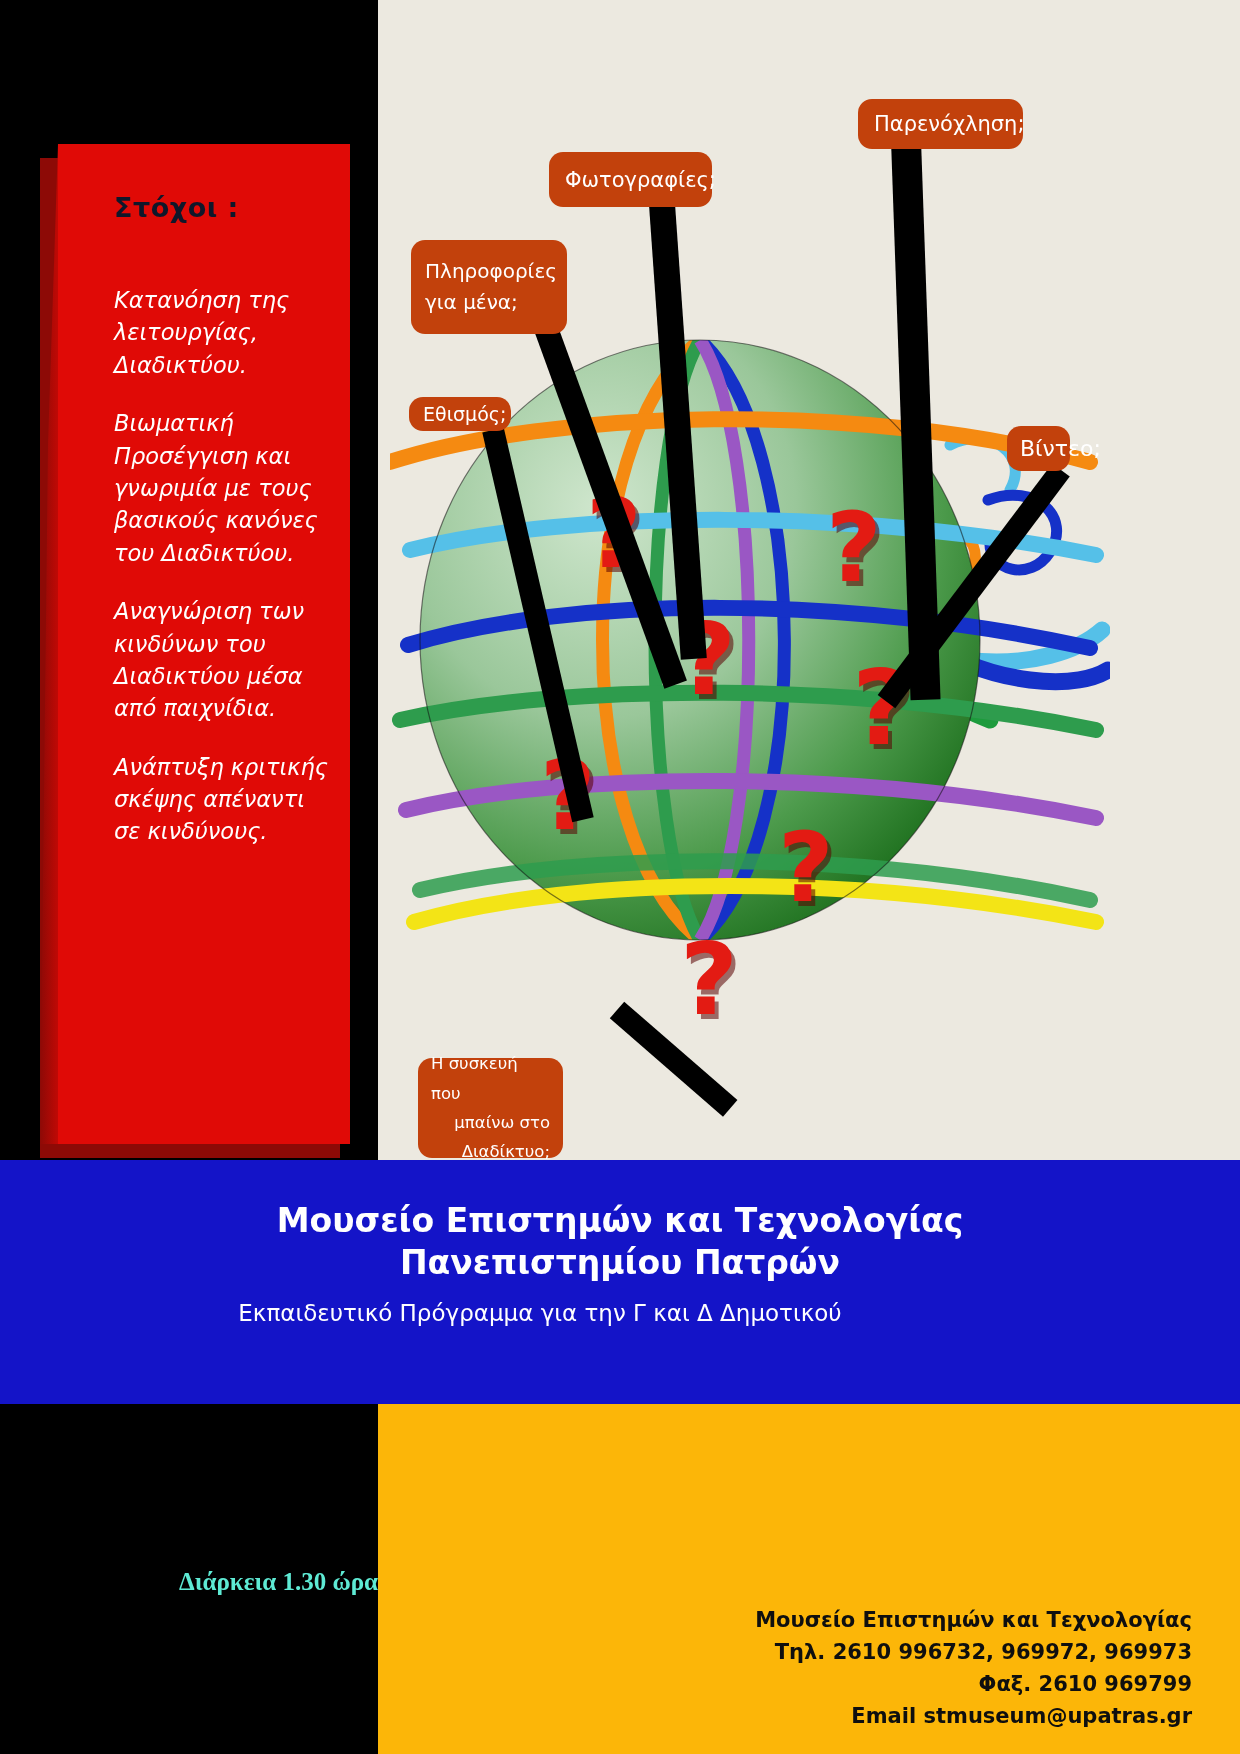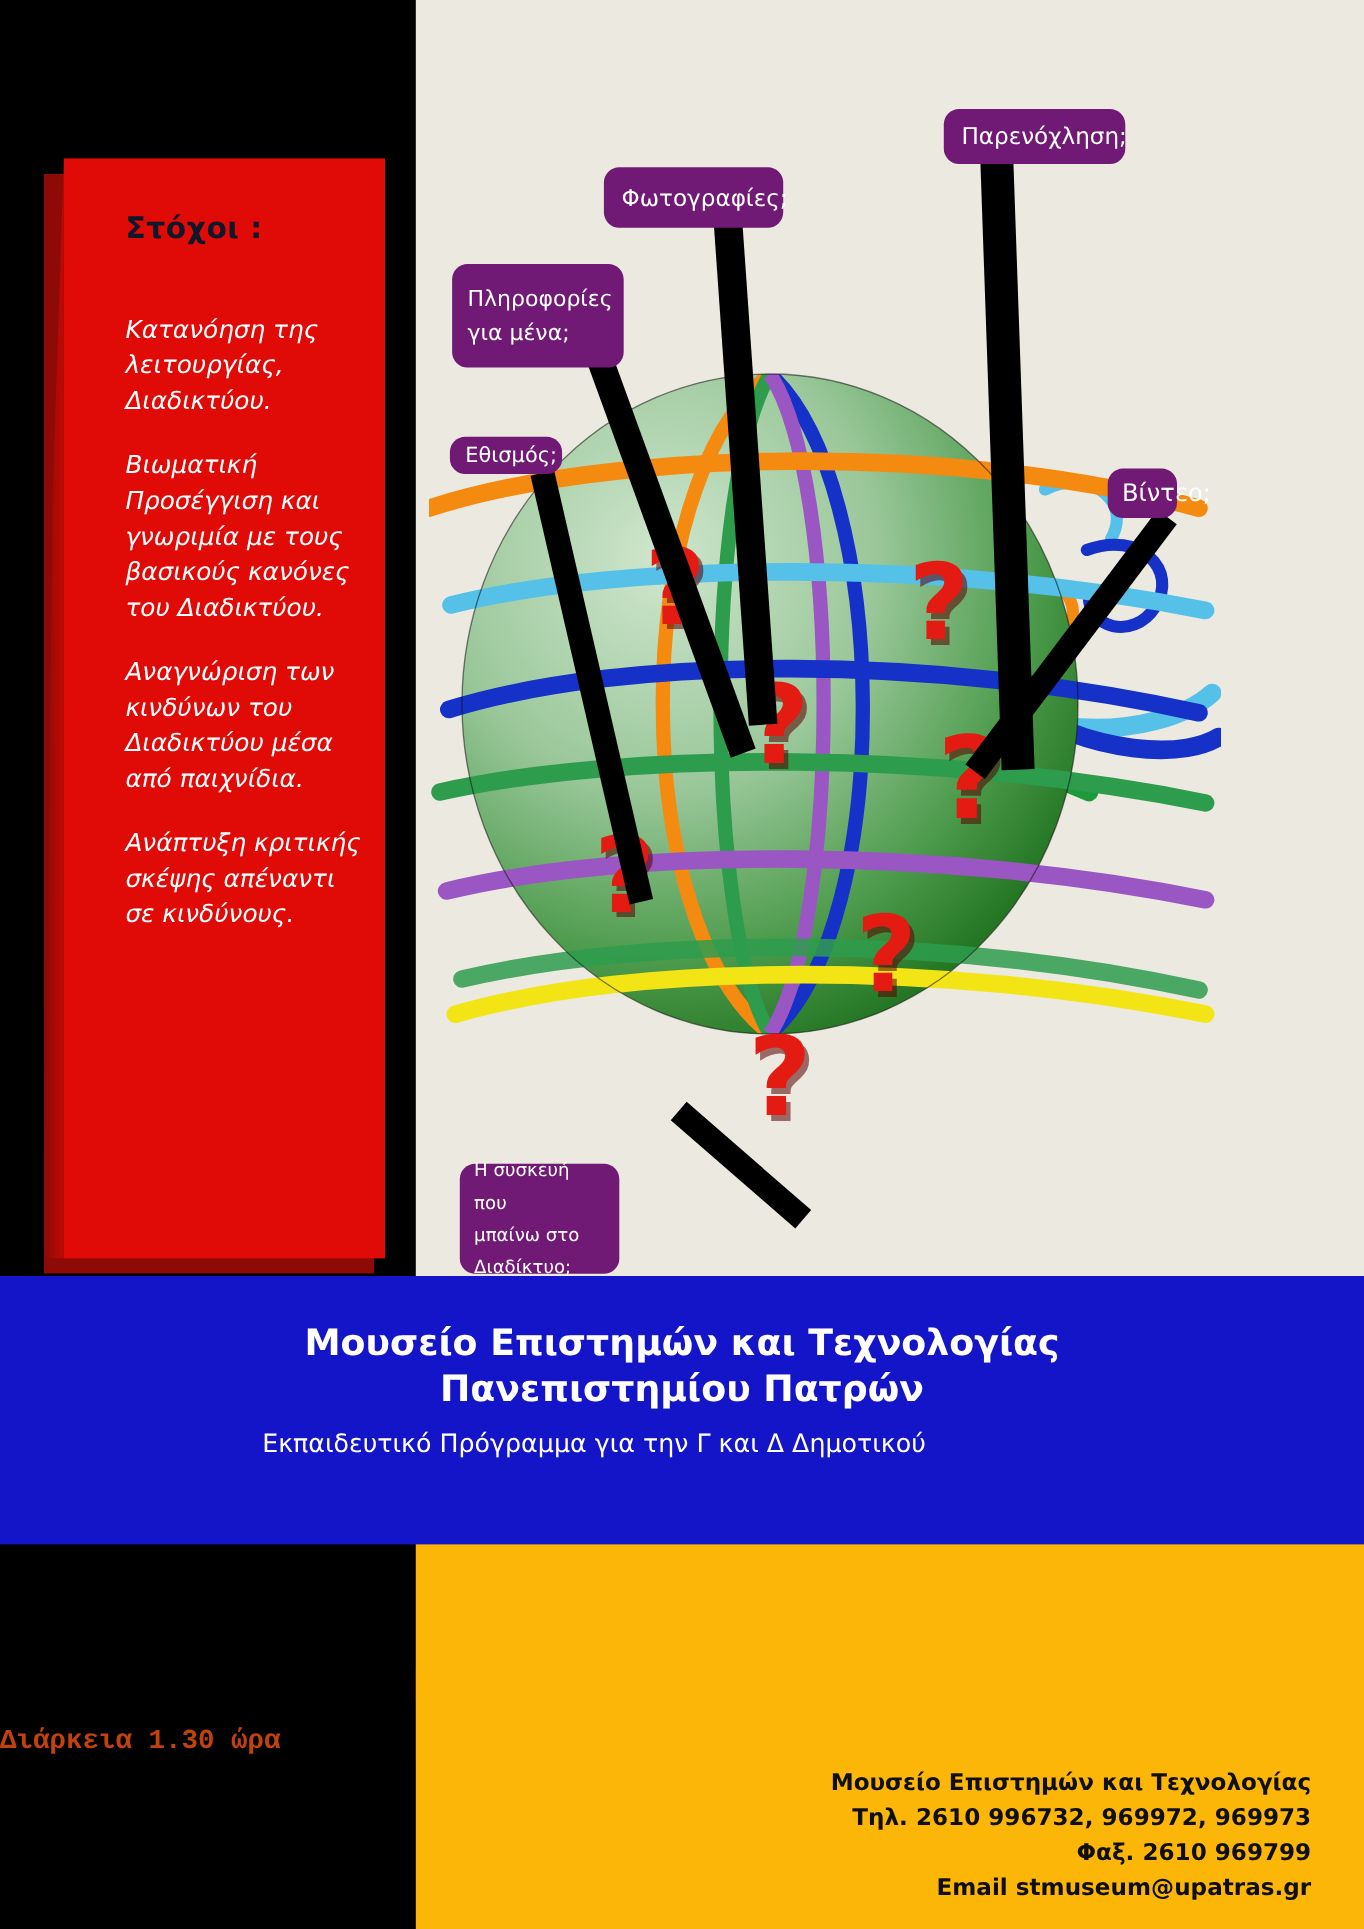--- a/index.html
+++ b/index.html
@@ -51,21 +51,21 @@
   .qmark{
     position:absolute;color:#e31b13;font-weight:bold;
     font-family:"DejaVu Sans","Liberation Sans",sans-serif;
     text-shadow:4px 5px 0 rgba(90,0,0,.55);
     line-height:1;
     user-select:none;
   }
 
   
   .bubble{
-    position:absolute;background:#701a75;color:#fff;border-radius:14px;
+    position:absolute;background:#c2410c;color:#fff;border-radius:14px;
     font-family:"DejaVu Sans","Liberation Sans",sans-serif;
     display:flex;flex-direction:column;justify-content:center;
     box-sizing:border-box;
     z-index:6;
   }
   .bubble span{display:block;}
   .tail{position:absolute;background:#000;z-index:5;transform-origin:top center;}
 
   
   .blue-band{
@@ -86,23 +86,23 @@
     font-size:40px;font-weight:bold;top:1510px;
     font-family:"DejaVu Sans","Liberation Sans",sans-serif;
     text-shadow:3px 3px 0 #6d0400;
     letter-spacing:.5px;
   }
 
   
   .black-bottom{position:absolute;left:0;top:1404px;width:378px;height:350px;background:#000;}
   .orange-bottom{position:absolute;left:378px;top:1404px;width:862px;height:350px;background:#fcb608;}
   .duration{
-    position:absolute;left:0;top:1568px;width:378px;text-align:left;
-    color:#c2410c;font-size:25px;font-weight:bold;
-    font-family:Liberation Mono, monospace;
+    position:absolute;left:0;top:1568px;width:378px;text-align:right;
+    color:#5eead4;font-size:25px;font-weight:bold;
+    font-family:Liberation Serif, serif;
   }
   .contact{
     position:absolute;right:48px;top:1605px;width:700px;text-align:right;
     color:#0f0f0f;font-size:21px;font-weight:bold;line-height:1.52;
     font-family:"DejaVu Sans","Liberation Sans",sans-serif;
   }
   .contact div{white-space:nowrap;}
 </style>
 </head>
 <body>
@@ -213,21 +213,21 @@
   </div>
 
   <div class="bubble" style="left:409px;top:397px;width:102px;height:34px;padding:0 14px;font-size:19px;">
     <span>Εθισμός;</span>
   </div>
 
   <div class="bubble" style="left:1007px;top:426px;width:63px;height:45px;padding:0 13px;font-size:22px;">
     <span>Βίντεο;</span>
   </div>
 
-  <div class="bubble" style="left:418px;top:1058px;width:145px;height:100px;padding:0 13px;font-size:16.5px;line-height:1.78;">
+  <div class="bubble" style="left:418px;top:1058px;width:145px;height:100px;padding:0 13px;font-size:16.5px;line-height:1.78;align-items:flex-end;">
     <span>Η συσκευή που</span>
     <span>μπαίνω  στο</span>
     <span>Διαδίκτυο;</span>
   </div>
 
   <div class="blue-band"></div>
   <div class="museum-line1">Μουσείο  Επιστημών και Τεχνολογίας</div>
   <div class="museum-line2">Πανεπιστημίου Πατρών</div>
   <div class="program-line">Εκπαιδευτικό Πρόγραμμα για την Γ και Δ Δημοτικού</div>
   <div class="secrets-title">«Τα Μυστικά του Διαδικτύου»</div>

